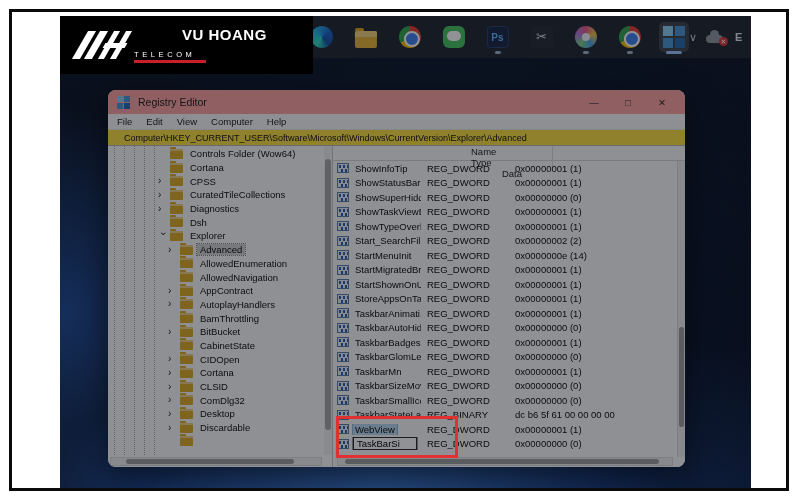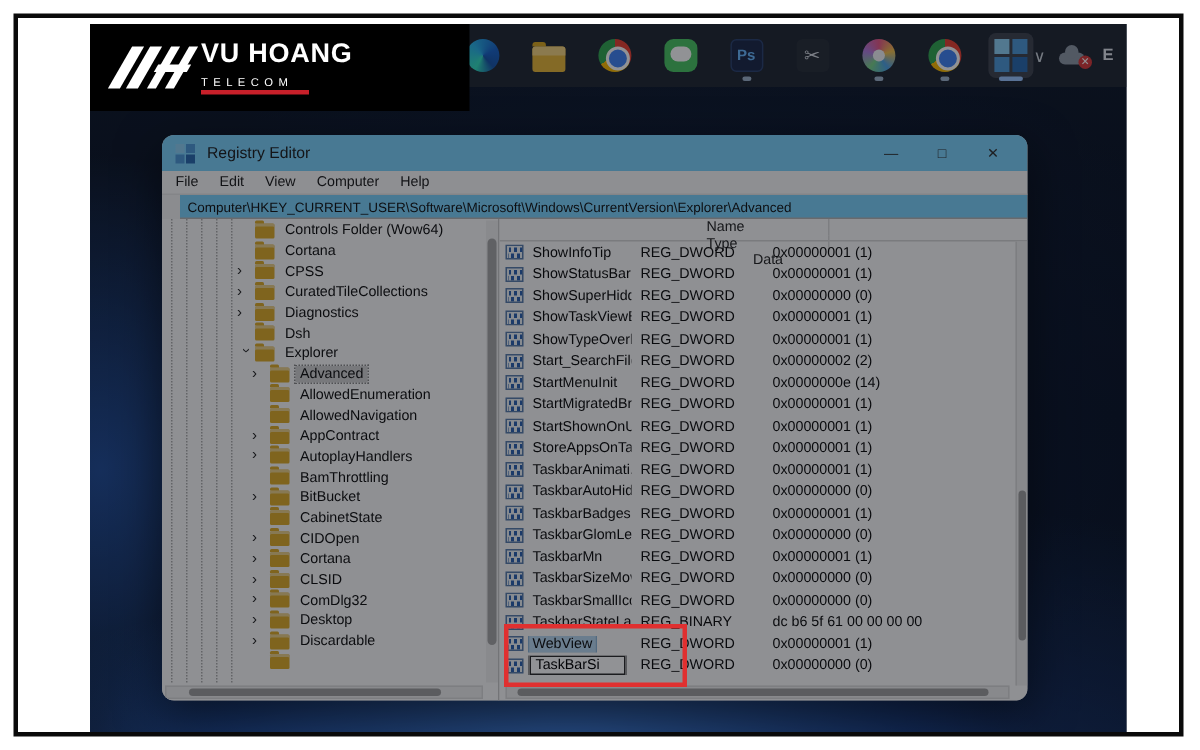--- a/index.html
+++ b/index.html
@@ -57,30 +57,30 @@
   .tb-tray { position:absolute; right:2px; top:0; height:100%; display:flex; align-items:center; gap:9px; z-index:1; }
   .tray-chevron { color:#cfd6de; font-size:11px; cursor:pointer; }
   .tray-cloud { position:relative; width:20px; height:14px; cursor:pointer; }
   .tray-cloud::before { content:""; position:absolute; left:0; bottom:1px; width:17px; height:8px; background:#8f99a6; border-radius:5px; }
   .tray-cloud::after { content:""; position:absolute; left:4px; bottom:5px; width:9px; height:9px; background:#8f99a6; border-radius:50%; }
   .cloud-badge { position:absolute; right:-2px; bottom:-2px; width:9px; height:9px; background:#d83b3b; border-radius:50%; color:#fff; font-size:7px; line-height:9px; text-align:center; z-index:2; }
   .tray-lang { color:#e2e7ee; font-size:11px; font-weight:bold; width:14px; }
 
   
   .window { position:absolute; left:48px; top:74px; width:577px; height:377px; background:#f4f4f4; border-radius:8px; overflow:hidden; z-index:2; box-shadow:0 10px 30px rgba(0,0,0,.55); display:flex; flex-direction:column; }
-  .titlebar { height:24px; background:#7dd3fc; display:flex; align-items:center; padding-left:9px; flex:none; }
+  .titlebar { height:24px; background:#fca5a5; display:flex; align-items:center; padding-left:9px; flex:none; }
   .app-icon { width:13px; height:13px; flex:none; background-image:linear-gradient(#8fd0f5,#8fd0f5),linear-gradient(#4f9ad8,#4f9ad8),linear-gradient(#4f9ad8,#4f9ad8),linear-gradient(#2c6cb0,#2c6cb0); background-size:6px 6px; background-position:0 0,7px 0,0 7px,7px 7px; background-repeat:no-repeat; }
   .title { font-size:10.5px; color:#1f1f1f; margin-left:8px; flex:1; }
   .win-btn { width:34px; height:24px; display:flex; align-items:center; justify-content:center; font-size:9.5px; color:#333; cursor:pointer; }
   .win-btn:last-child { margin-right:6px; }
 
   .menubar { height:16px; background:#fafafa; display:flex; align-items:center; gap:14px; padding-left:9px; font-size:9.5px; color:#1c1c1c; flex:none; border-bottom:1px solid #e8e8e8; }
   .menu-item { cursor:pointer; }
 
-  .addressbar { height:16px; background:#7dd3fc; border-bottom:1px solid #b8b8b8; display:flex; align-items:center; padding-left:5px; font-size:9px; color:#141414; flex:none; white-space:nowrap;margin-left:12px; }
+  .addressbar { height:16px; background:#fde047; border-bottom:1px solid #b8b8b8; display:flex; align-items:center; padding-left:16px; font-size:9px; color:#141414; flex:none; white-space:nowrap; }
 
   .wbody { flex:1; display:flex; min-height:0; }
 
   
   .tree { width:225px; flex:none; background:#fbfbfb; border-right:1px solid #c9c9c9; position:relative; overflow:hidden; }
   .gline { position:absolute; top:0; bottom:12px; border-left:1px dotted #adadad; }
   .tree-items { position:absolute; left:0; top:1px; right:8px; }
   .titem { height:13.7px; display:flex; align-items:center; padding-left:calc(40px + var(--indent,1)*10px); white-space:nowrap; cursor:pointer; }
   .expander { width:10px; flex:none; visibility:hidden; font-size:10px; color:#2b2b2b; display:inline-block; line-height:10px; }
   .expander::before { content:"\203A"; }
@@ -128,21 +128,21 @@
   
   .logo { position:absolute; left:0; top:0; width:253px; height:58px; background:#000; z-index:6; display:flex; align-items:center; padding-left:14px; }
   .lg-mark { position:relative; width:52px; height:30px; flex:none; }
   .lg-bar { position:absolute; top:1px; width:8px; height:28px; background:#fff; transform:skewX(-30deg); }
   .lg-bar.b1 { left:6px; }
   .lg-bar.b2 { left:18px; }
   .lg-bar.b3 { left:32px; width:6px; }
   .lg-bar.b4 { left:44px; width:6px; }
   .lg-cross { position:absolute; left:30px; top:13px; width:22px; height:5px; background:#fff; transform:skewX(-30deg); }
   .lg-text { margin-left:8px; display:flex; flex-direction:column; }
-  .lg-line1 { color:#fff; font-weight:bold; font-size:18px; letter-spacing:.5px; line-height:14px; }
+  .lg-line1 { color:#fff; font-weight:bold; font-size:15px; letter-spacing:.5px; line-height:14px;margin-left:48px; }
   .lg-line2 { color:#fff; font-size:7.5px; letter-spacing:3.6px; line-height:9px; margin-top:8px; }
   .lg-redbar { width:72px; height:3px; background:#c8202a; margin-top:1px; }
 
   
   .red-box { position:absolute; left:276px; top:400px; width:122px; height:42px; border:3px solid #e03030; z-index:7; }
 </style>
 </head>
 <body>
 
 <div class="frame">

